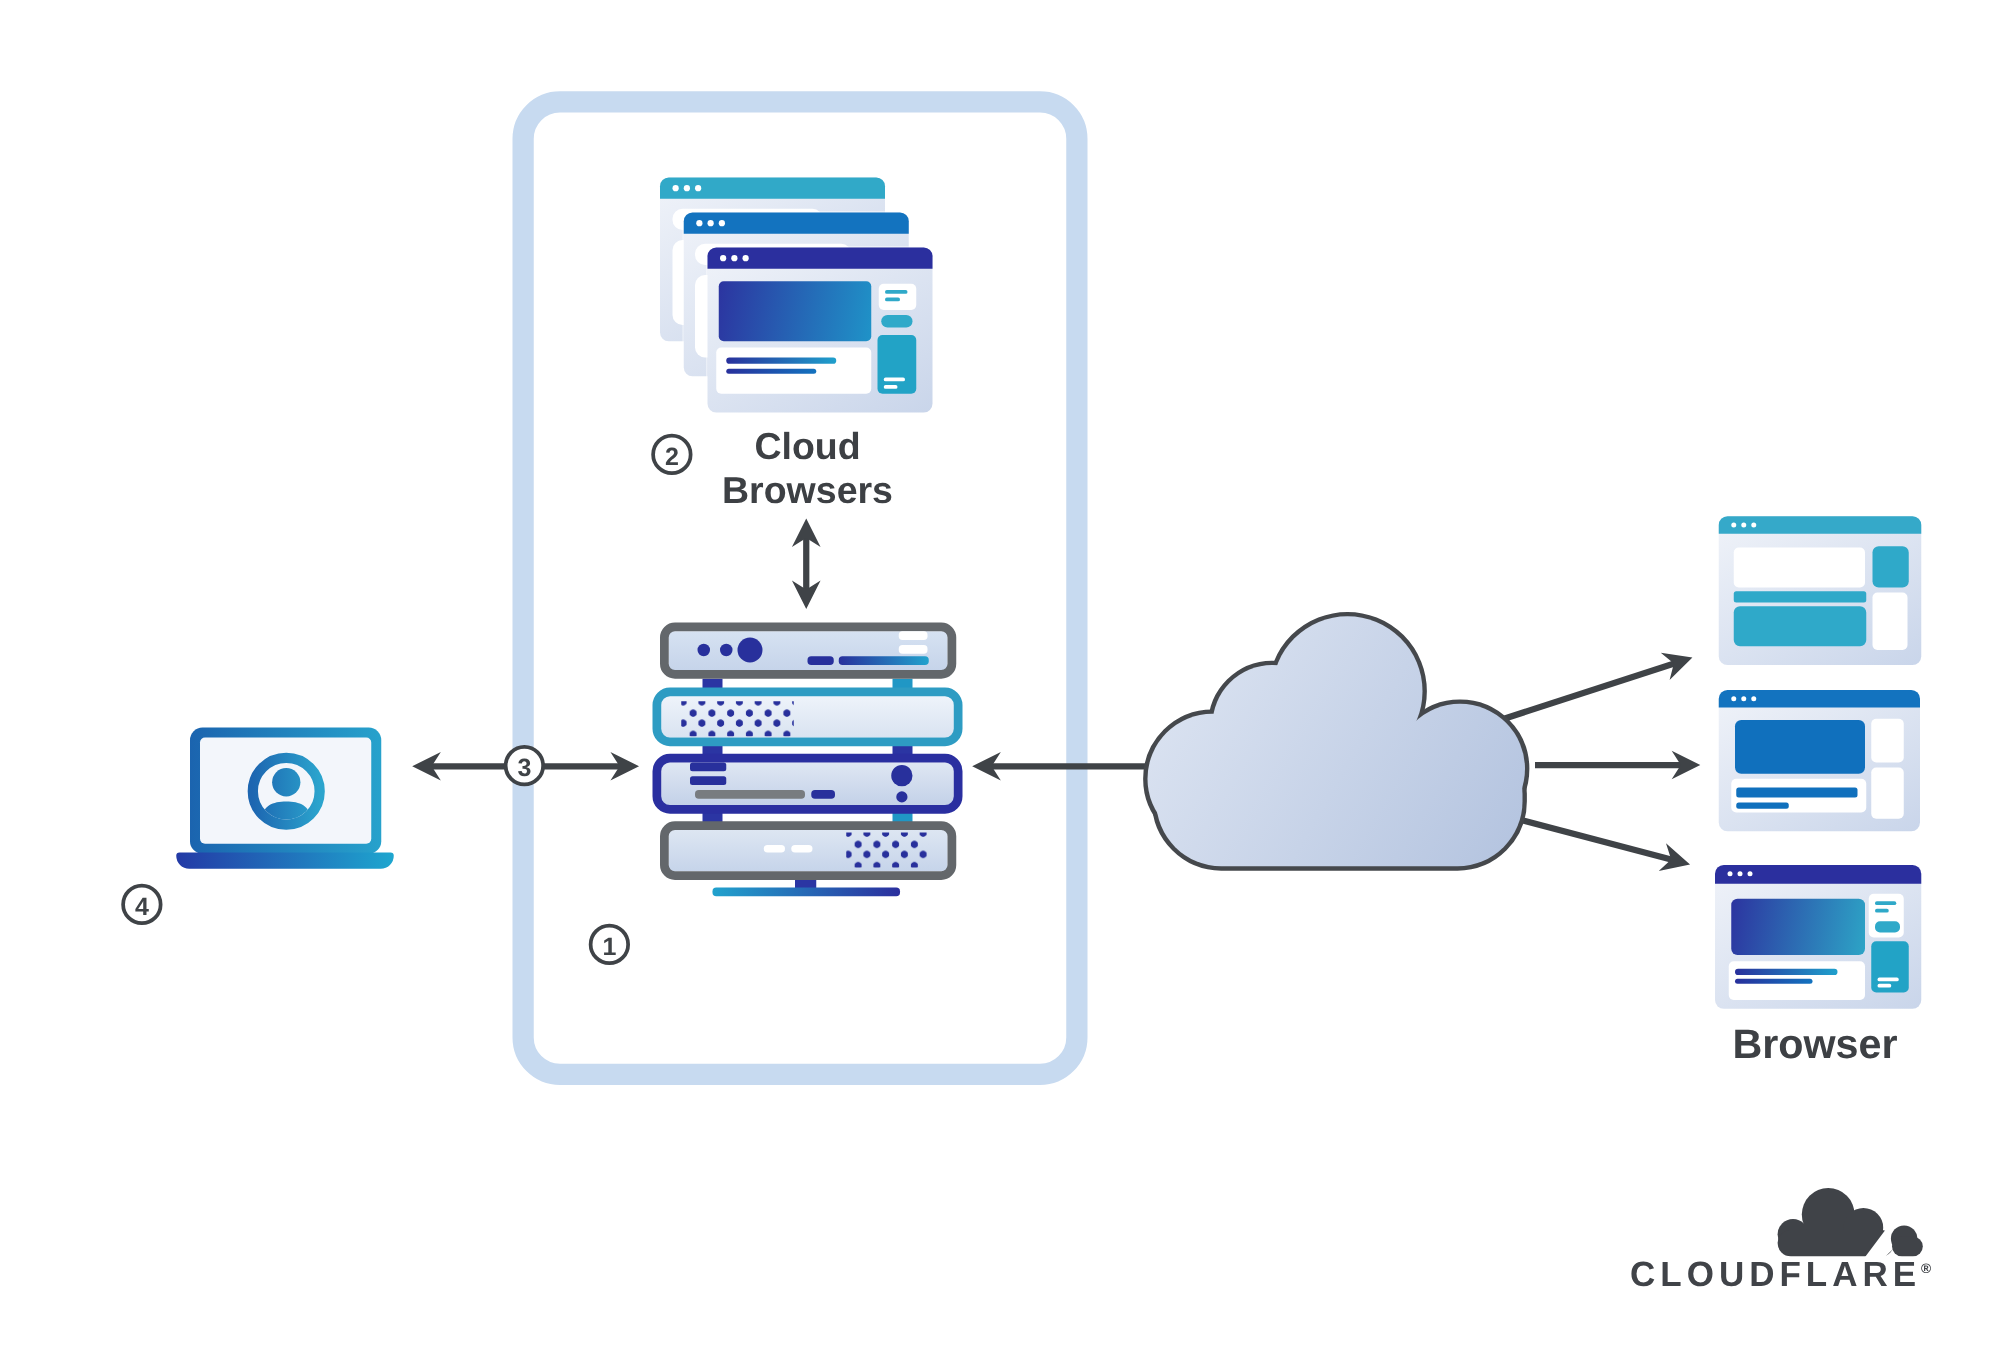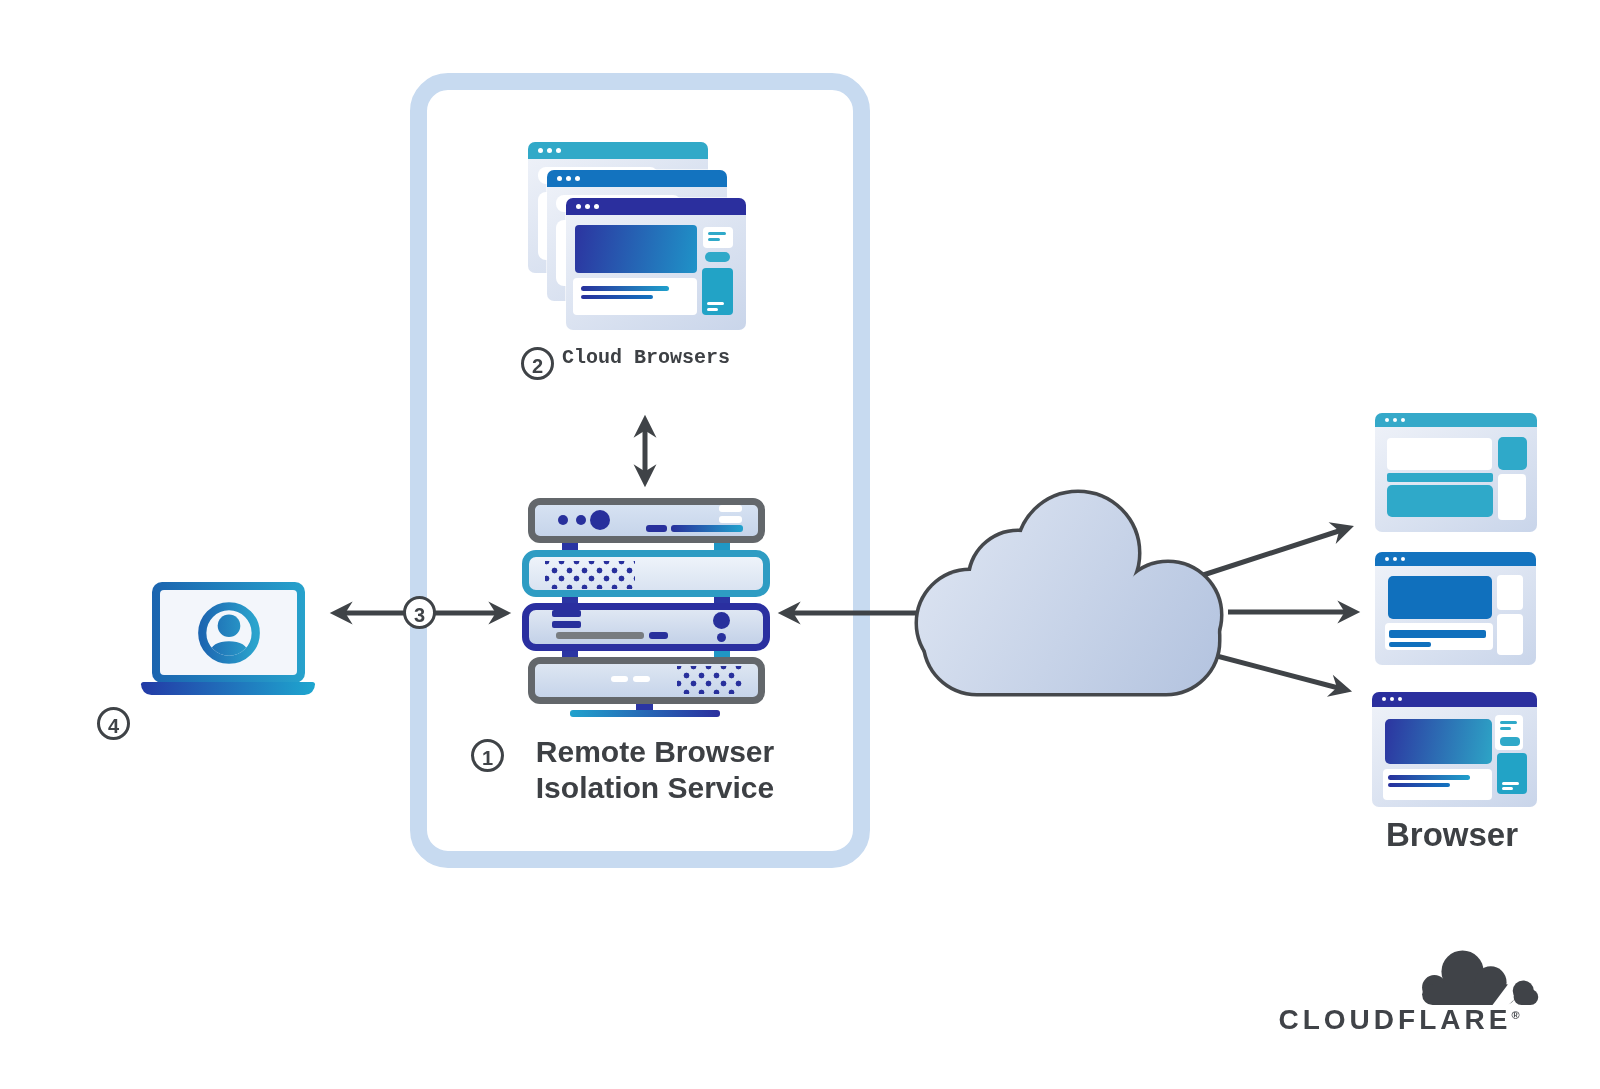--- a/index.html
+++ b/index.html
@@ -76,21 +76,21 @@
         <div class="bar" style="left:5px;top:40px;width:11px;height:3px;background:#fff;"></div>
       </div>
       <div class="wrect" style="left:7px;top:80px;width:124px;height:37px;">
         <div class="bar" style="left:8px;top:8px;width:88px;height:5px;background:linear-gradient(90deg,#28309c,#1fa0cc);"></div>
         <div class="bar" style="left:8px;top:17px;width:72px;height:4px;background:linear-gradient(90deg,#28309c,#1373bf);"></div>
       </div>
     </div>
   </div>
 
   <div class="badge" style="left:521px;top:347px;">2</div>
-  <div class="lbl" style="left:556px;top:340px;width:180px;font-size:20px;line-height:35px;font-family:Liberation Mono, monospace;">Cloud Browsers</div>
+  <div class="lbl" style="left:556px;top:340px;width:180px;font-size:30px;line-height:35px;">Cloud Browsers</div>
 
   <div class="grp" style="left:471px;top:488px;width:330px;height:240px;">
 
     <div class="srv" style="left:91px;top:55px;width:16px;height:9px;background:#2b35a3;"></div>
     <div class="srv" style="left:243px;top:55px;width:16px;height:9px;background:#2097c5;"></div>
     <div class="srv" style="left:91px;top:108px;width:16px;height:9px;background:#2b35a3;"></div>
     <div class="srv" style="left:243px;top:108px;width:16px;height:9px;background:#2b35a3;"></div>
     <div class="srv" style="left:91px;top:162px;width:16px;height:9px;background:#2b35a3;"></div>
     <div class="srv" style="left:243px;top:162px;width:16px;height:9px;background:#2097c5;"></div>
     <div class="srv" style="left:165px;top:215px;width:17px;height:8px;background:#2b35a3;"></div>
@@ -116,21 +116,20 @@
     <div class="srv" style="left:242px;top:124px;width:17px;height:17px;border-radius:50%;background:#28309c;"></div>
     <div class="srv" style="left:246px;top:145px;width:9px;height:9px;border-radius:50%;background:#28309c;"></div>
 
     <div class="srv" style="left:57px;top:169px;width:237px;height:47px;border:7px solid #63676b;border-radius:12px;background:linear-gradient(180deg,#dde6f2,#c6d4ea);"></div>
     <div class="srv" style="left:140px;top:188px;width:17px;height:6px;border-radius:3px;background:#fff;"></div>
     <div class="srv" style="left:162px;top:188px;width:17px;height:6px;border-radius:3px;background:#fff;"></div>
     <div class="dotgrid" style="left:206px;top:178px;width:66px;height:28px;"></div>
   </div>
 
   <div class="badge" style="left:471px;top:739px;">1</div>
-  <div class="lbl" style="left:505px;top:734px;width:300px;font-size:30px;line-height:36px;">Remote Browser Isolation Service</div>
 
   <div class="grp" style="left:141px;top:570px;width:176px;height:126px;">
     <div class="abs" style="left:11px;top:12px;width:153px;height:101px;border-radius:10px;background:linear-gradient(90deg,#1b64af,#27a2cc);">
       <div class="abs" style="left:8px;top:8px;right:8px;bottom:8px;border-radius:4px;background:#f3f6fb;display:flex;align-items:center;justify-content:center;">
         <svg width="72" height="72" viewBox="0 0 70 70">
           <defs>
             <linearGradient id="avg" x1="9" y1="35" x2="61" y2="35" gradientUnits="userSpaceOnUse">
               <stop offset="0" stop-color="#1d66b1"></stop>
                 <stop offset="1" stop-color="#2ba4cd"></stop>
             </linearGradient>
@@ -228,16 +227,16 @@
         <circle cx="62" cy="30" r="24"></circle>
         <circle cx="94" cy="42" r="18"></circle>
         <rect x="16" y="44" width="106" height="24" rx="12"></rect>
       </g>
       <polygon points="93,72 126,28 141,42 110,72" fill="#ffffff"></polygon>
       <g fill="#404348">
         <circle cx="131" cy="52" r="12"></circle>
         <rect x="120" y="50" width="28" height="18" rx="9"></rect>
       </g>
     </svg>
-    <div style="position:absolute;left:0;top:66px;width:292px;text-align:center;color:#404348;font-weight:700;font-size:28px;letter-spacing:4px;"><span>CLOUDFLARE</span><sup style="font-size:11px;letter-spacing:0;">®</sup></div>
+    <div style="position:absolute;left:0;top:66px;width:292px;text-align:right;color:#404348;font-weight:700;font-size:28px;letter-spacing:4px;"><span>CLOUDFLARE</span><sup style="font-size:11px;letter-spacing:0;">®</sup></div>
   </div>
 
 </div>
 
 </body></html>

